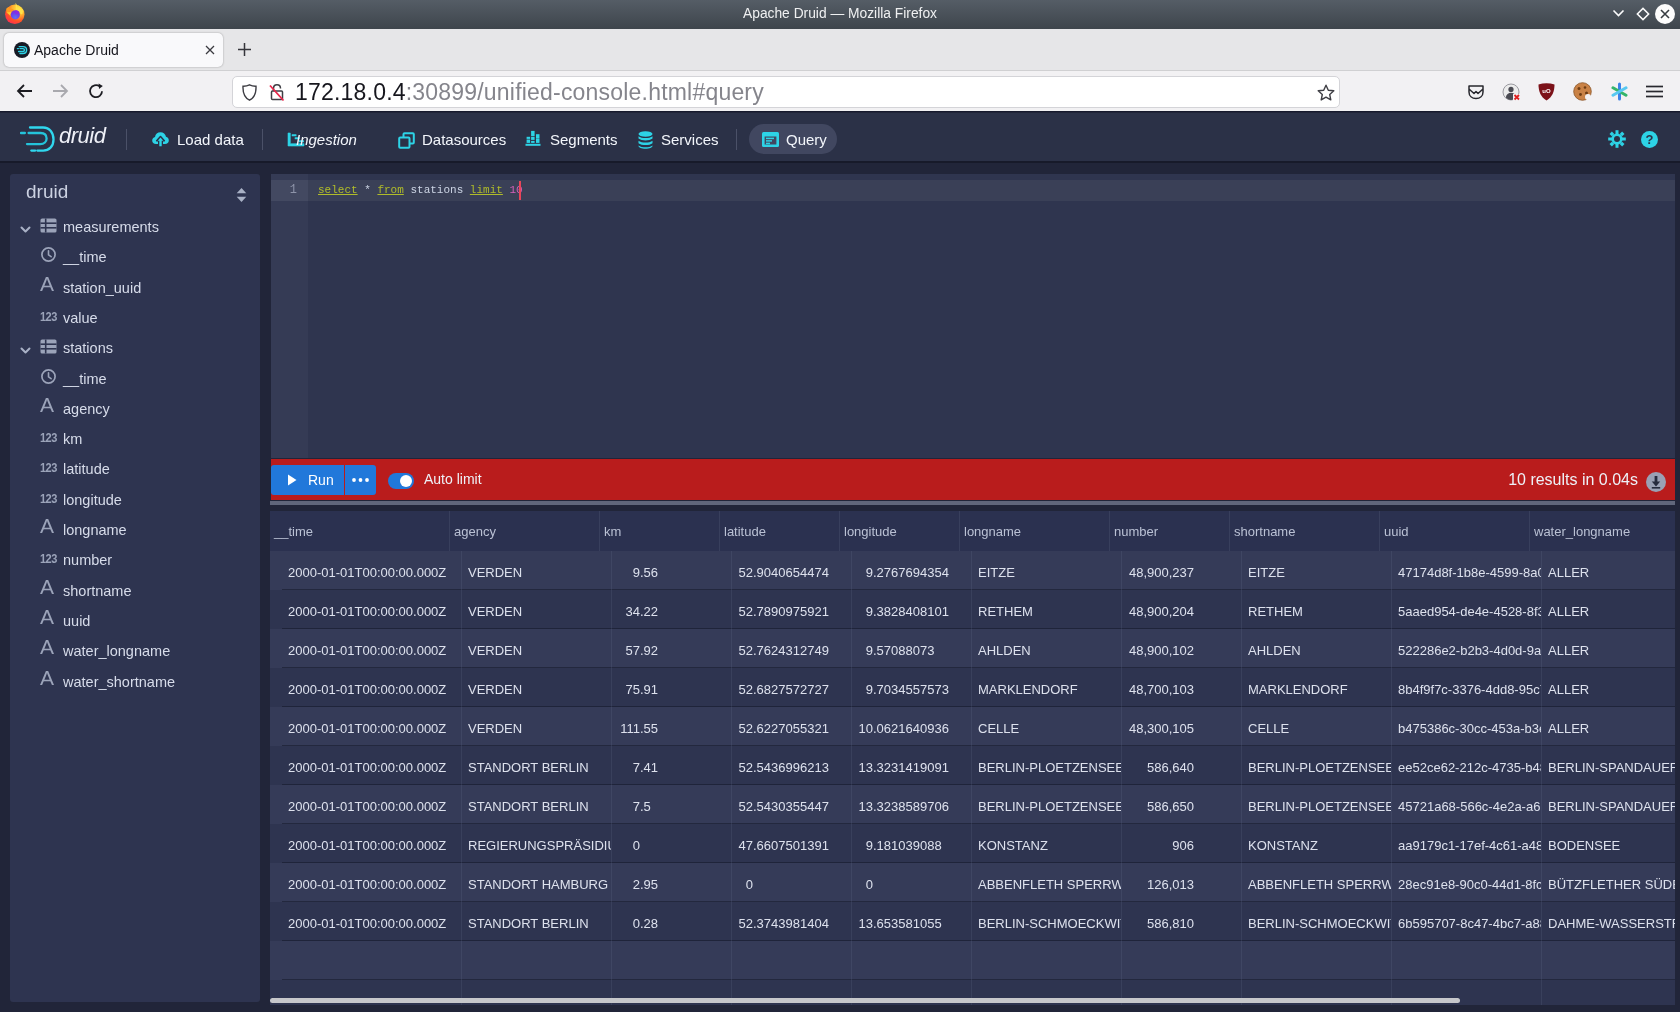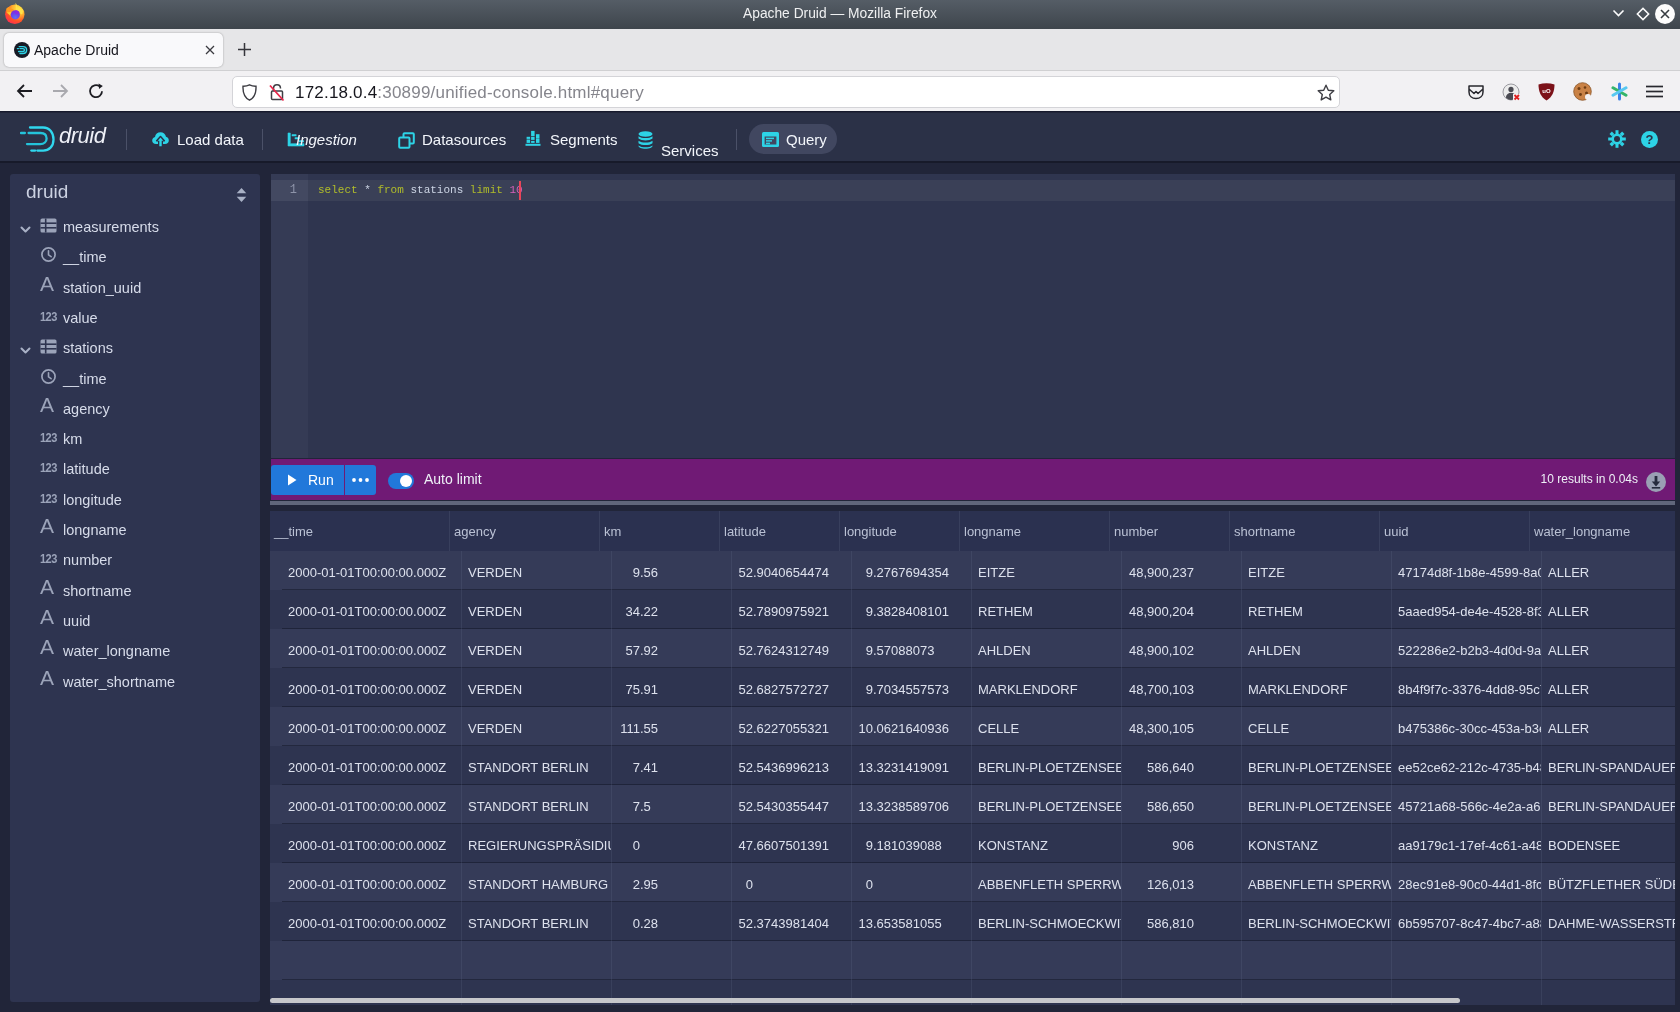--- a/index.html
+++ b/index.html
@@ -13,21 +13,21 @@
 #titletext { left:0; top:0; width:1680px; height:28px; text-align:center;
   line-height:28px; color:#eff0f1; font-size:13.8px; }
 #tabbar { left:0; top:29px; width:1680px; height:41px; background:#e6e6e8; }
 #tab { left:4px; top:33px; width:219px; height:34px; background:#f9f9fb;
   border-radius:5px; box-shadow:0 0 2px rgba(0,0,0,.35); }
 #tabtitle { left:30px; top:0; height:34px; line-height:34px; color:#16161d; font-size:14px; }
 #urlrow { left:0; top:70px; width:1680px; height:42px; background:#f2f1f3;
   border-top:1px solid #d0d0d2; border-bottom:1px solid #16192c; }
 #urlbox { left:232px; top:76px; width:1108px; height:32px; background:#fff;
   border:1px solid #d4d4d8; border-radius:5px; }
-#urltext { left:62px; top:0; height:31px; line-height:31px; font-size:17px; color:#16161d; white-space:pre; letter-spacing:0.2px; }
+#urltext { left:62px; top:0; height:31px; line-height:31px; font-size:23px; color:#16161d; white-space:pre; letter-spacing:0.2px; }
 #urltext .dim { color:#85858c; }
 
 
 #navbar { left:0; top:113px; width:1680px; height:50px; background:#2b3147;
   border-bottom:2px solid #171a2a; }
 .navitem { position:absolute; top:0; height:48px; color:#f3f6fb; font-size:15px; line-height:53px;text-align:right; }
 .navsep { position:absolute; top:16px; width:1px; height:21px; background:#4b5168; }
 #querypill { left:749px; top:11px; width:88px; height:30px; background:#414760;
   border-radius:15px; }
 
@@ -41,26 +41,26 @@
 
 
 #editor { left:271px; top:174px; width:1404px; height:284px; background:#2f354f; }
 #gutter { left:0; top:0; width:37px; height:284px; background:#353b55; }
 #gline1 { left:0; top:6px; width:37px; height:21px; background:#434961;
   color:#8e94a9; font-size:12px; font-family:"Liberation Mono",monospace;
   text-align:right; padding-right:11px; line-height:21px; }
 #actline { left:37px; top:6px; width:1367px; height:21px; background:#3a4057; }
 #codeline { left:47px; top:6px; height:21px; line-height:21px; white-space:pre;
   font-family:"Liberation Mono",monospace; font-size:11px; color:#ccd4e4; }
-.kw { color:#b0bc2a; }
+.kw { color:#b0bc2a;text-decoration:underline; }
 .num { color:#d560b8; }
 #cursor { left:248px; top:7px; width:2px; height:19px; background:#e8455a; position:absolute; }
 
 
-#runbar { left:271px; top:459px; width:1404px; height:41px; background:#701a75; }
+#runbar { left:271px; top:459px; width:1404px; height:41px; background:#b91c1c; }
 #runbtn { left:0px; top:6px; width:73px; height:30px; background:#2178da;
   border-radius:3px 0 0 3px; color:#fff; font-size:14px; }
 #morebtn { left:74px; top:6px; width:31px; height:30px; background:#2178da;
   border-radius:0 3px 3px 0; }
 #toggle { left:117px; top:14px; width:26px; height:16px; background:#2178da; border-radius:9px; }
 #knob { position:absolute; left:12px; top:2px; width:12px; height:12px; background:#fff; border-radius:50%; }
 .runlabel { position:absolute; top:0; height:41px; line-height:41px; color:#eef1f7; font-size:14px; }
 #resizer { left:270px; top:501px; width:1405px; height:4px; background:#60667b; }
 
 
@@ -259,21 +259,21 @@
   <div class="navitem" style="left:550px;">Segments</div>
 
   <svg class="abs" style="left:638px;top:18px;" width="15" height="18" viewBox="0 0 15 18">
     <g fill="#2dd3e6">
       <ellipse cx="7.5" cy="3" rx="7" ry="2.8"></ellipse>
       <path d="M0.5 5.2 C2 6.6 5 7 7.5 7 C10 7 13 6.6 14.5 5.2 V7.6 C13 9 10 9.4 7.5 9.4 C5 9.4 2 9 0.5 7.6 Z"></path>
       <path d="M0.5 9.8 C2 11.2 5 11.6 7.5 11.6 C10 11.6 13 11.2 14.5 9.8 V12.2 C13 13.6 10 14 7.5 14 C5 14 2 13.6 0.5 12.2 Z"></path>
       <path d="M0.5 14.4 C2 15.8 5 16.2 7.5 16.2 C10 16.2 13 15.8 14.5 14.4 V15 C14.5 16.6 11.4 17.8 7.5 17.8 C3.6 17.8 0.5 16.6 0.5 15 Z"></path>
     </g>
   </svg>
-  <div class="navitem" style="left:661px;margin-top:11px;">Services</div>
+  <div class="navitem" style="left:661px;">Services</div>
   <div class="navsep" style="left:736px;"></div>
   <div class="abs" id="querypill"></div>
   <svg class="abs" style="left:762px;top:19px;" width="17" height="15" viewBox="0 0 17 15">
     <rect x="0" y="0" width="17" height="15" rx="1.5" fill="#2dd3e6"></rect>
     <rect x="2.6" y="4.5" width="11.8" height="8" fill="#414760"></rect>
     <g stroke="#2dd3e6" stroke-width="1.5">
       <line x1="4" y1="6.4" x2="12" y2="6.4"></line>
       <line x1="4" y1="8.9" x2="10" y2="8.9"></line>
       <line x1="4" y1="11.4" x2="8" y2="11.4"></line>
     </g>
@@ -416,21 +416,21 @@
         <circle cx="2" cy="2" r="1.9" fill="#fff"></circle>
         <circle cx="8.5" cy="2" r="1.9" fill="#fff"></circle>
         <circle cx="15" cy="2" r="1.9" fill="#fff"></circle>
       </svg>
   </div>
   <div class="abs" id="toggle">
       <div id="knob"></div>
     </div>
   <div class="runlabel" style="left:153px;">Auto limit</div>
   <div class="runlabel" style="left:235px;margin-top:48px;">Live query: <span style="color:#40cfc5;">Auto</span></div>
-  <div class="runlabel" style="right:37px;font-size:12px;">10 results in 0.04s</div>
+  <div class="runlabel" style="right:37px;font-size:16px;">10 results in 0.04s</div>
   <svg class="abs" style="left:1375px;top:13px;" width="20" height="20" viewBox="0 0 20 20">
       <circle cx="10" cy="10" r="10" fill="#9aa0b4"></circle>
       <path d="M8.6 4 H11.4 V9.5 H14.2 L10 14.5 L5.8 9.5 H8.6 Z" fill="#262b3e"></path>
       <rect x="5.8" y="15" width="8.4" height="1.6" fill="#262b3e"></rect>
     </svg>
 </div>
 <div class="abs" id="resizer"></div>
 
 <div class="abs" id="tbl">
   <div class="hrow">

